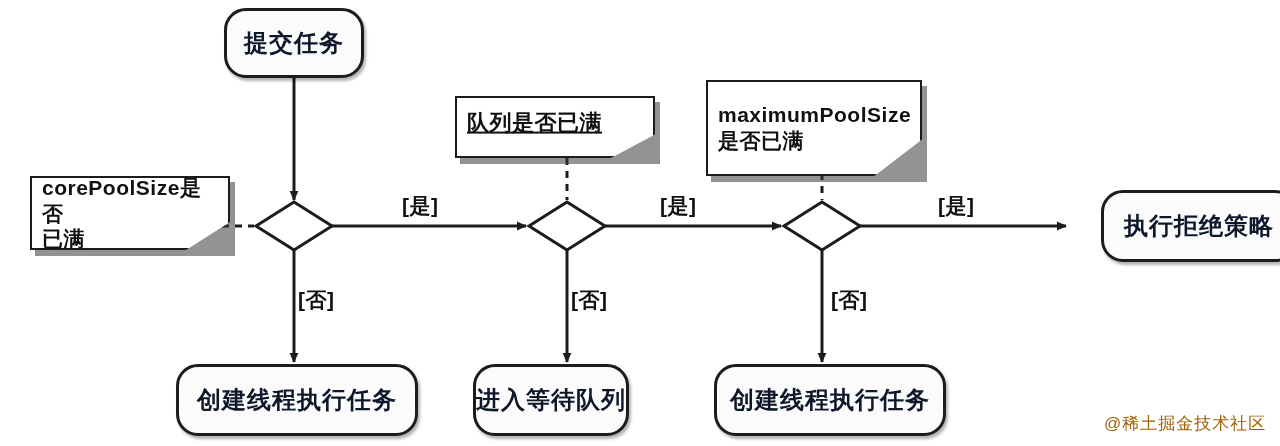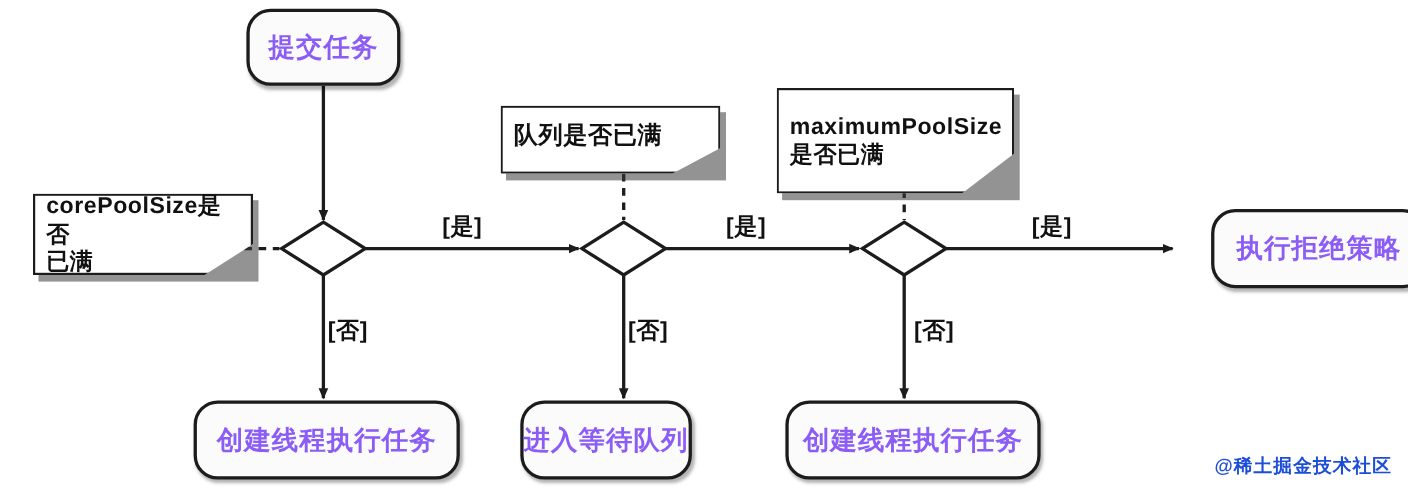--- a/index.html
+++ b/index.html
@@ -13,21 +13,21 @@
   #wires{position:absolute;left:0;top:0;width:1280px;height:446px;}
 
   
   .activity{
     position:absolute;
     box-sizing:border-box;
     background:#fbfbfb;
     border:3px solid #1c1c1c;
     border-radius:22px;
     display:flex;align-items:center;justify-content:center;
-    color:#8b5cf6;
+    color:#0f172a;
     font-weight:bold;
     letter-spacing:1px;
     box-shadow:2px 3px 3px rgba(0,0,0,.30);
     white-space:nowrap;
   }
 
   
   .note{
     position:absolute;
     box-sizing:border-box;
@@ -43,36 +43,36 @@
     position:absolute;left:0;top:0;right:0;bottom:0;
     background:#ffffff;
     border:2.5px solid #1c1c1c;
     clip-path:polygon(0 0,100% 0,100% 62%,78% 100%,0 100%);
   }
   .note .txt{
     position:absolute;left:12px;top:50%;transform:translateY(-50%);
     right:18px;
     line-height:1.22;
   }
-  .note.one-line .txt{top:44%;}
+  .note.one-line .txt{top:44%;text-decoration:underline;}
 
   
   .edge-label{
     position:absolute;
     color:#111111;
     font-weight:bold;
     letter-spacing:.5px;
     white-space:nowrap;
   }
 
   
   .watermark{
     position:absolute;
-    color:#1d4ed8;
-    font-weight:bold;
+    color:#a16207;
+    font-weight:normal;
     white-space:nowrap;
     letter-spacing:1px;
   }
 </style>
 </head>
 <body>
 
 <div id="stage">
 
   <svg id="wires" viewBox="0 0 1280 446" xmlns="http://www.w3.org/2000/svg">

